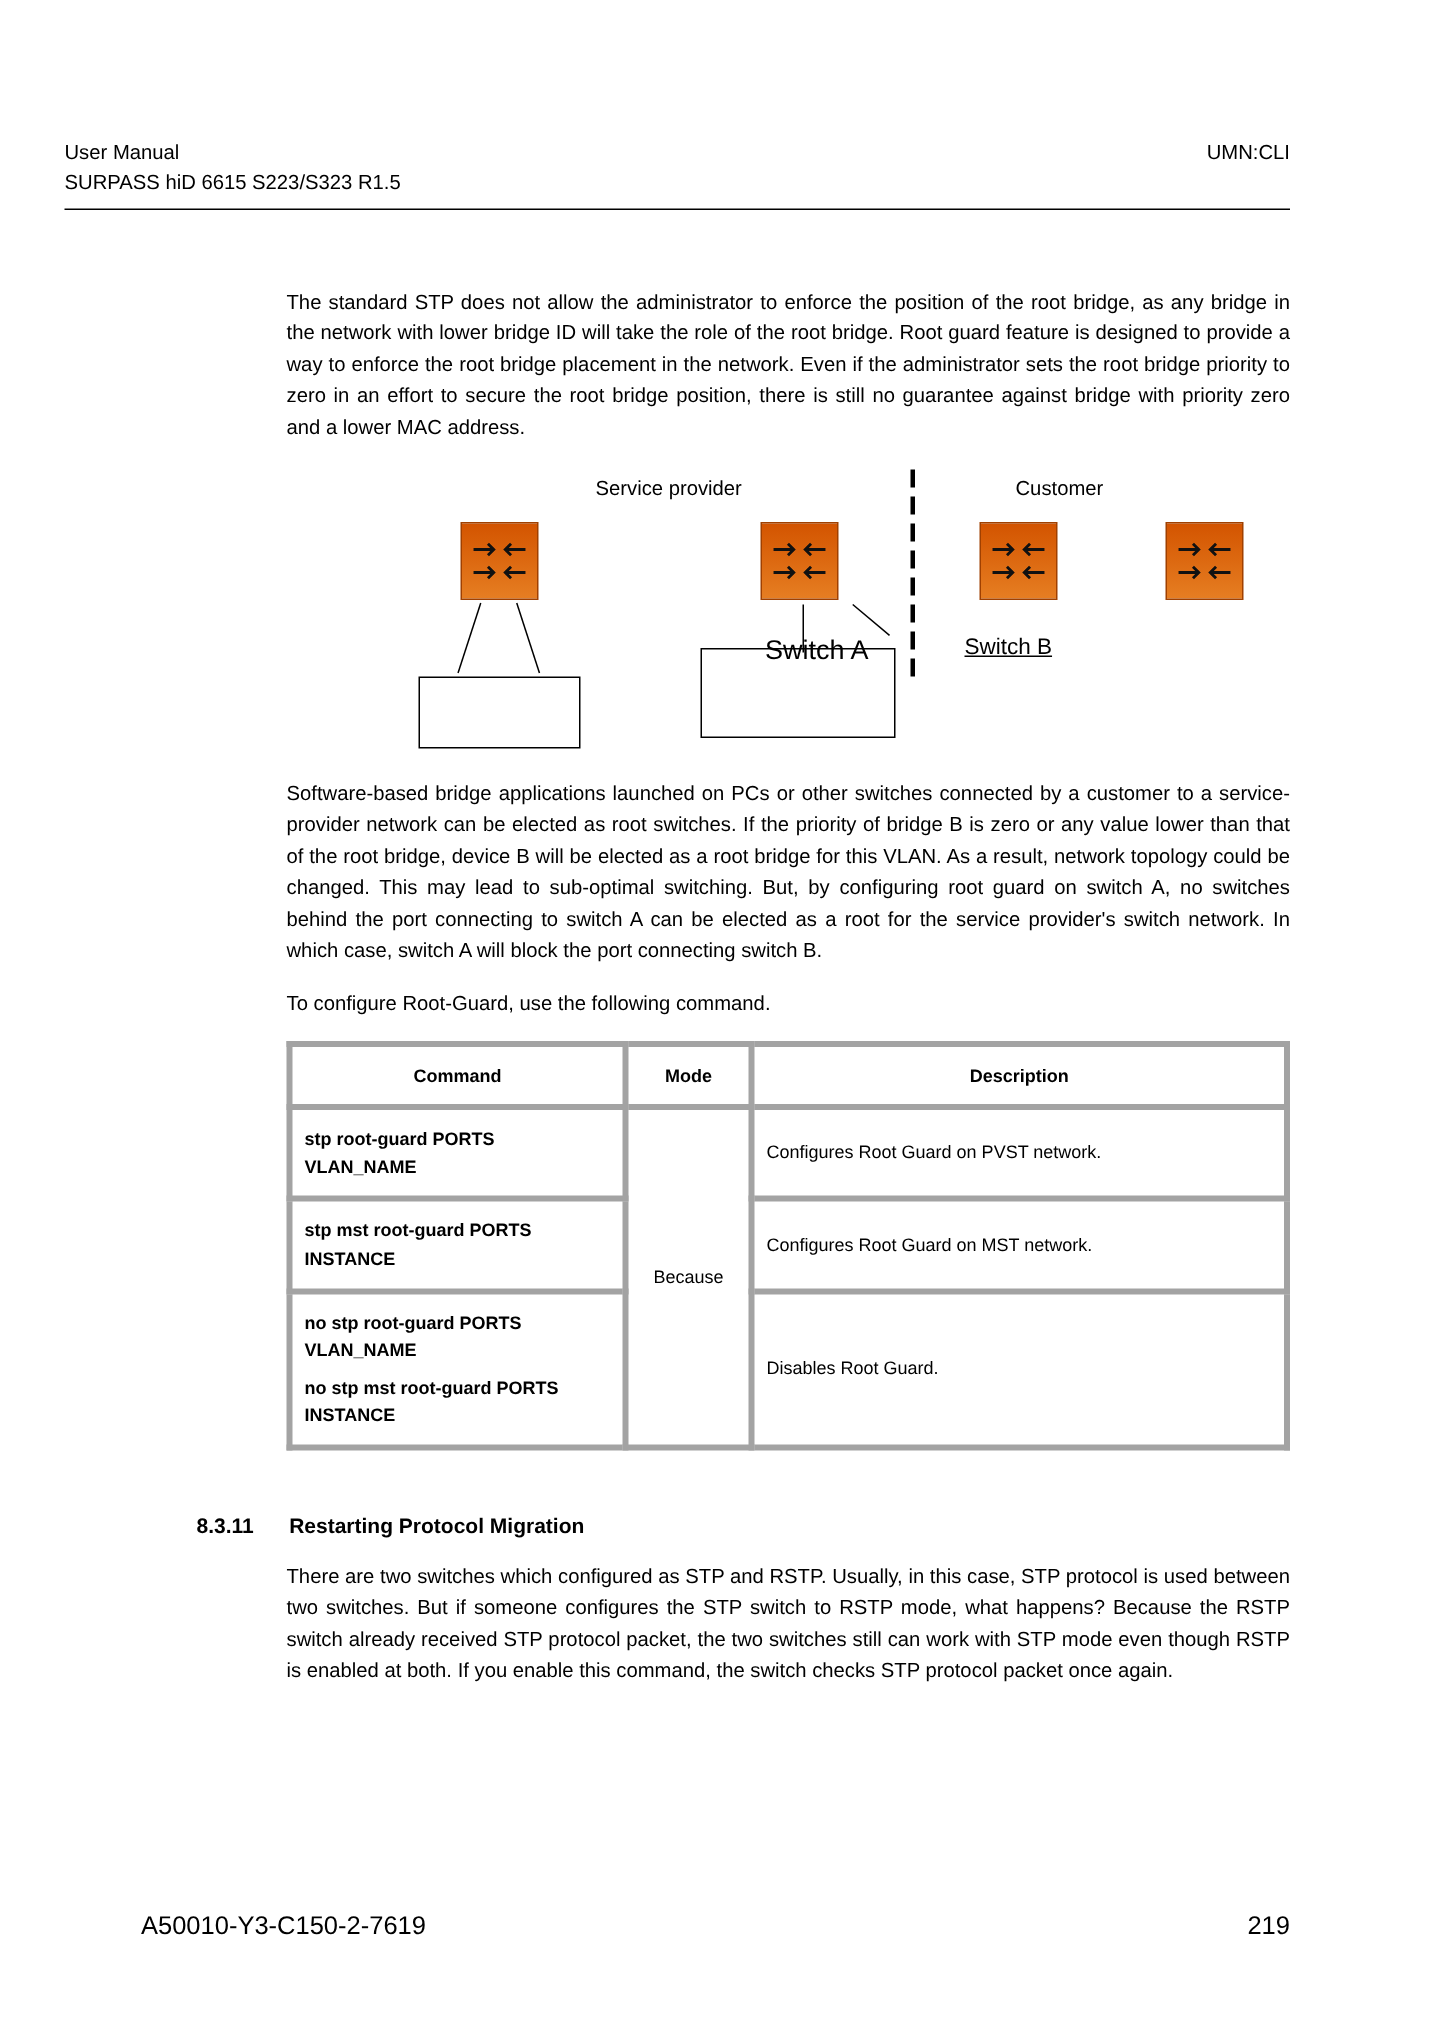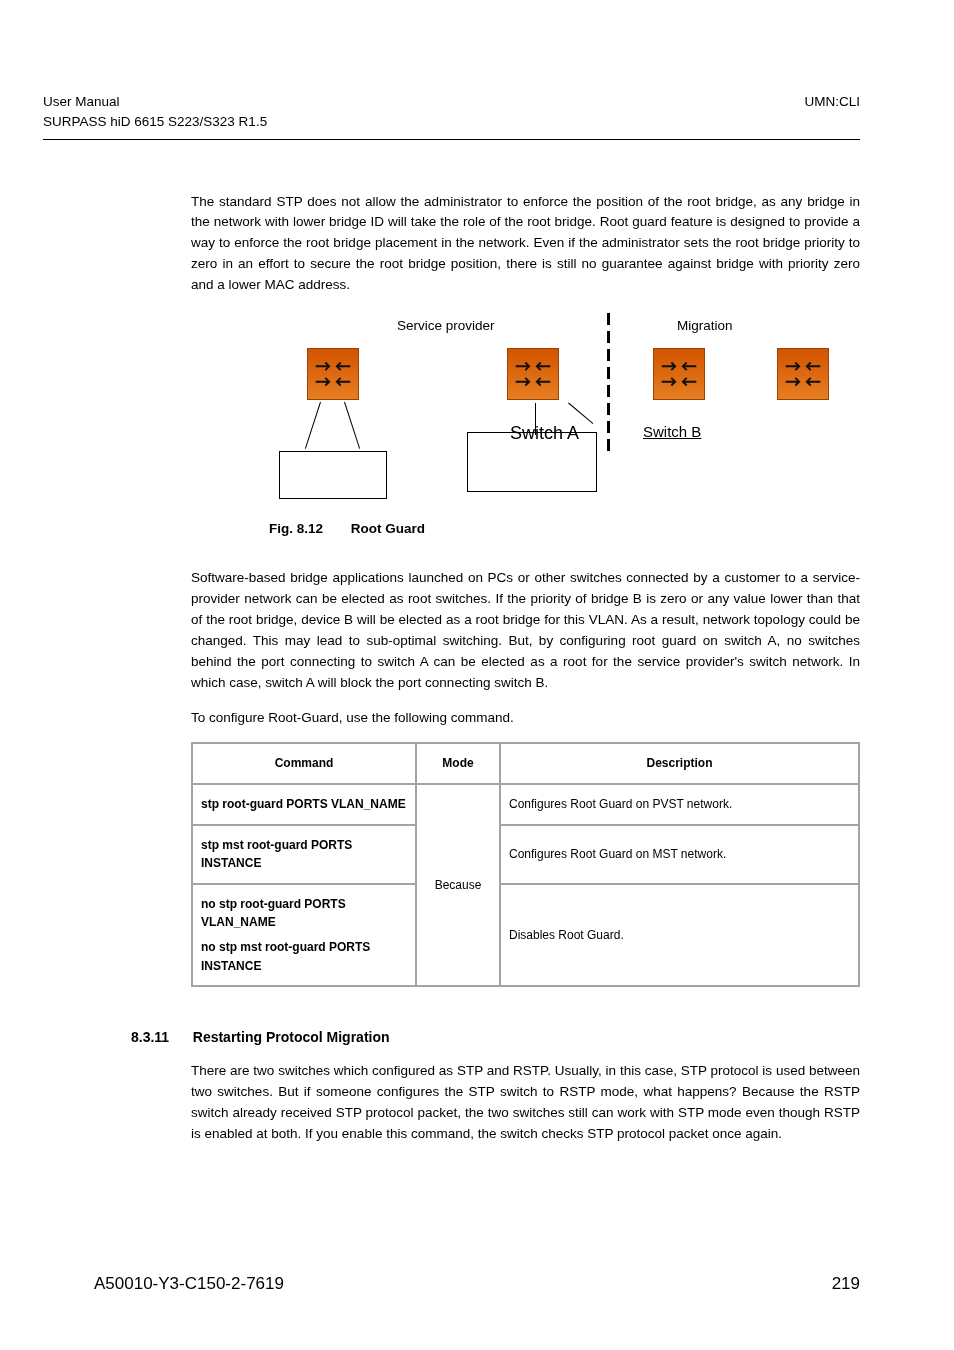--- a/index.html
+++ b/index.html
@@ -76,21 +76,21 @@
   .fig-caption .fignum { margin-right: 24px; }
 
   
   table.cmd {
     border-collapse: collapse;
     width: 100%;
     font-size: 12px;
     margin: 6px 0 40px 0;
   }
   table.cmd th, table.cmd td {
-    border: 2px solid #a3a3a3;
+    border: 4px solid #a3a3a3;
     padding: 10px 8px;
     vertical-align: middle;
     text-align: left;
   }
   table.cmd th { font-weight: bold; text-align: center; }
   table.cmd .col1 { width: 224px; }
   table.cmd .col2 { width: 84px; text-align: center; }
 
   .section-heading {
     margin-left: -60px;
@@ -121,21 +121,21 @@
     <div class="header-right">
       <div>UMN:CLI</div>
     </div>
   </div>
 
   <div class="content">
     <p class="para">The standard STP does not allow the administrator to enforce the position of the root bridge, as any bridge in the network with lower bridge ID will take the role of the root bridge. Root guard feature is designed to provide a way to enforce the root bridge placement in the network. Even if the administrator sets the root bridge priority to zero in an effort to secure the root bridge position, there is still no guarantee against bridge with priority zero and a lower MAC address.</p>
 
     <div class="diagram-wrap">
       <div class="sp-label">Service provider</div>
-      <div class="cust-label">Migration</div>
+      <div class="cust-label">Customer</div>
       <div class="dline">
         <span class="dash"></span>
           <span class="dash"></span>
           <span class="dash"></span>
           <span class="dash"></span>
         <span class="dash"></span>
           <span class="dash"></span>
           <span class="dash"></span>
           <span class="dash"></span>
       </div>
@@ -182,24 +182,20 @@
       <div class="box box1"></div>
       <div class="box box2"></div>
       <div class="line l1"></div>
       <div class="line l2"></div>
       <div class="line l3"></div>
       <div class="line l4"></div>
       <div class="swa">Switch A</div>
       <div class="swb">Switch B</div>
     </div>
 
-    <div class="fig-caption">
-      <span class="fignum">Fig. 8.12</span>
-      <span>Root Guard</span>
-    </div>
 
     <p class="para">Software-based bridge applications launched on PCs or other switches connected by a customer to a service-provider network can be elected as root switches. If the priority of bridge B is zero or any value lower than that of the root bridge, device B will be elected as a root bridge for this VLAN. As a result, network topology could be changed. This may lead to sub-optimal switching. But, by configuring root guard on switch A, no switches behind the port connecting to switch A can be elected as a root for the service provider's switch network. In which case, switch A will block the port connecting switch B.</p>
     <p class="para" style="text-align:left">To configure Root-Guard, use the following command.</p>
 
     <table class="cmd">
       <tbody>
           <tr>
         <th class="col1">Command</th>
         <th class="col2">Mode</th>
         <th>Description</th>

